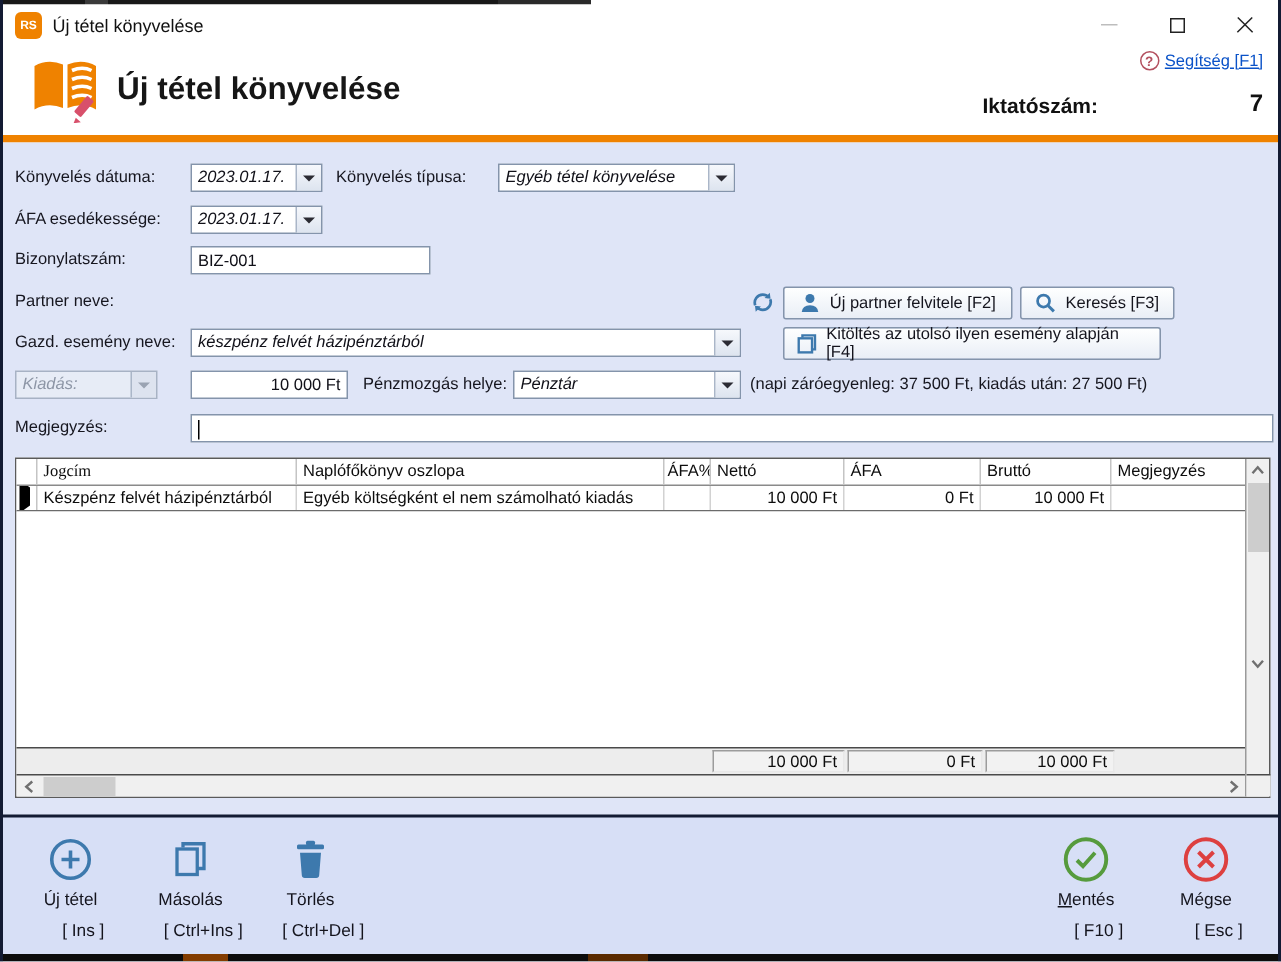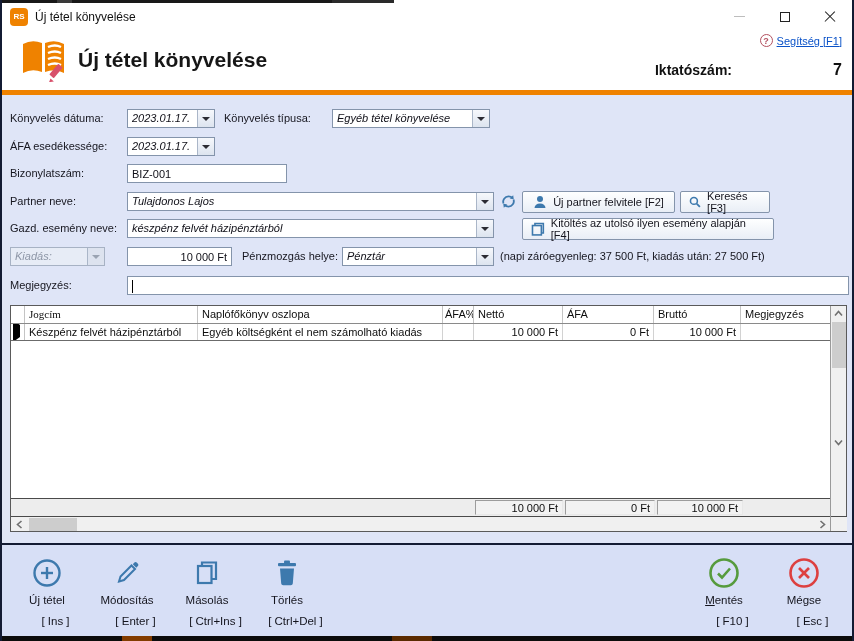--- a/index.html
+++ b/index.html
@@ -167,42 +167,36 @@
       <span class="cval">2023.01.17.</span>
       <span class="cbtn">
           <span class="arrow-down"></span>
         </span>
     </div>
 
     <div class="flabel" style="left:8px; top:72px;">Bizonylatszám:</div>
     <input class="tinput" style="left: 125px; top: 69px; width: 160px;" value="BIZ-001">
 
     <div class="flabel" style="left:8px; top:100px;">Partner neve:</div>
-    <div class="combo" style="left:125px; top:97px; width:367px;">
-      <span class="cval">Tulajdonos Lajos</span>
-      <span class="cbtn">
-          <span class="arrow-down"></span>
-        </span>
-    </div>
     <div class="refresh-icon" style="left:497px; top:97px;">
       <svg width="19" height="19" viewBox="0 0 19 19" fill="none">
         <path d="M4.5 11.5 A5.3 5.3 0 0 1 9.5 4.4 a5.3 5.3 0 0 1 4 1.8" stroke="#3d79ad" stroke-width="1.8"></path>
         <path d="M14.2 3.2 l0.5 4 -4-0.6 Z" fill="#3d79ad"></path>
         <path d="M14.5 7.5 A5.3 5.3 0 0 1 9.5 14.6 a5.3 5.3 0 0 1-4-1.8" stroke="#3d79ad" stroke-width="1.8"></path>
         <path d="M4.8 15.8 l-0.5-4 4 0.6 Z" fill="#3d79ad"></path>
       </svg>
     </div>
     <div class="form-btn" style="left:520px; top:96px; width:153px;">
       <svg width="14" height="14" viewBox="0 0 14 14">
         <circle cx="7" cy="4" r="3" fill="#3d79ad"></circle>
         <path d="M1.5 13 Q2 8.5 7 8.5 T12.5 13 Z" fill="#3d79ad"></path>
       </svg>
       <span>Új partner felvitele [F2]</span>
     </div>
-    <div class="form-btn" style="left:678px; top:96px; width:90px;">
+    <div class="form-btn" style="left:678px; top:96px; width:103px;">
       <svg width="14" height="14" viewBox="0 0 14 14" fill="none">
         <circle cx="5.7" cy="5.7" r="4" stroke="#3d79ad" stroke-width="1.8"></circle>
         <line x1="8.8" y1="8.8" x2="12.6" y2="12.6" stroke="#3d79ad" stroke-width="2"></line>
       </svg>
       <span>Keresés [F3]</span>
     </div>
 
     <div class="flabel" style="left:8px; top:127px;">Gazd. esemény neve:</div>
     <div class="combo" style="left:125px; top:124px; width:367px;">
       <span class="cval">készpénz felvét házipénztárból</span>
@@ -307,30 +301,20 @@
           <line x1="15" y1="9" x2="15" y2="21" stroke="#3d79ad" stroke-width="2.4"></line>
           <line x1="9" y1="15" x2="21" y2="15" stroke="#3d79ad" stroke-width="2.4"></line>
         </svg>
       </span>
       <span class="tb-label">Új tétel</span>
       <span class="tb-short">[ Ins ]</span>
     </div>
     <div class="tb-btn">
       <span class="ticon">
         <svg width="28" height="28" viewBox="0 0 28 28" fill="none">
-          <path d="M18.5 6.5 l3.5 3.5 L11 21 l-5 1.5 L7.5 17.5 Z" stroke="#3d79ad" stroke-width="2"></path>
-          <path d="M19.8 5.2 l1.6-1.6 a1.6 1.6 0 0 1 2.3 0 l1.2 1.2 a1.6 1.6 0 0 1 0 2.3 l-1.6 1.6 Z" fill="#3d79ad"></path>
-        </svg>
-      </span>
-      <span class="tb-label">Módosítás</span>
-      <span class="tb-short">[ Enter ]</span>
-    </div>
-    <div class="tb-btn">
-      <span class="ticon">
-        <svg width="28" height="28" viewBox="0 0 28 28" fill="none">
           <path d="M9 6 V3.5 H23 V20 H18.5" stroke="#3d79ad" stroke-width="2.2"></path>
           <rect x="5" y="7" width="13.5" height="17" stroke="#3d79ad" stroke-width="2.2"></rect>
         </svg>
       </span>
       <span class="tb-label">Másolás</span>
       <span class="tb-short">[ Ctrl+Ins ]</span>
     </div>
     <div class="tb-btn">
       <span class="ticon">
         <svg width="26" height="28" viewBox="0 0 26 28">

